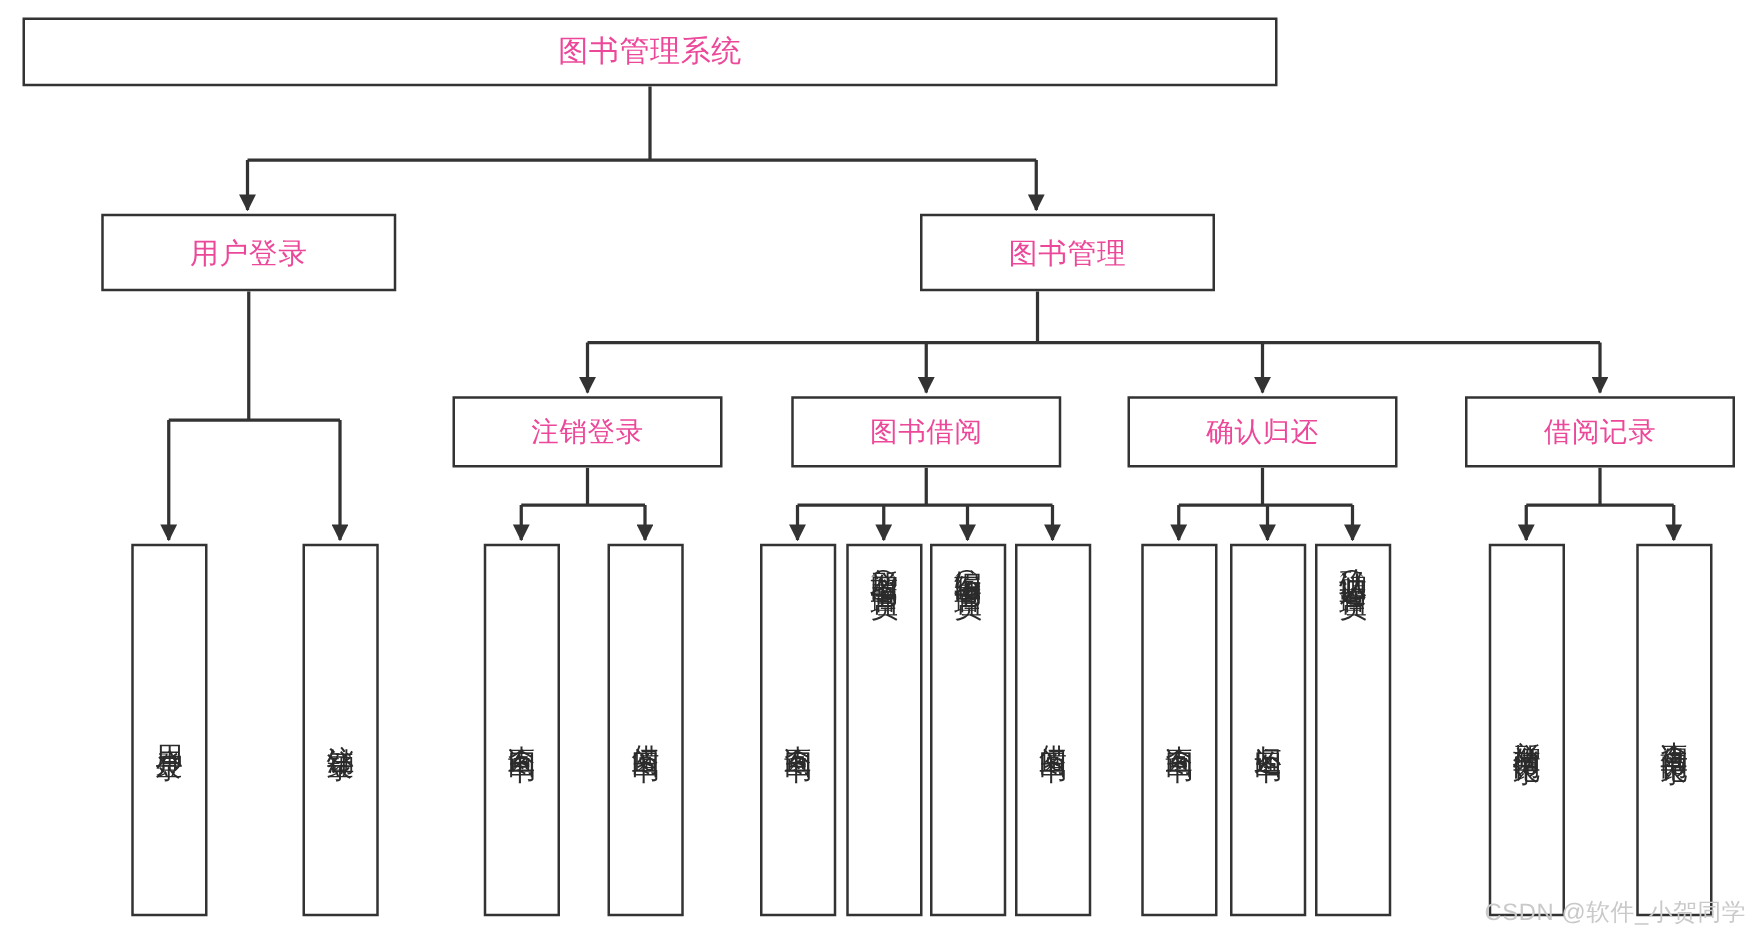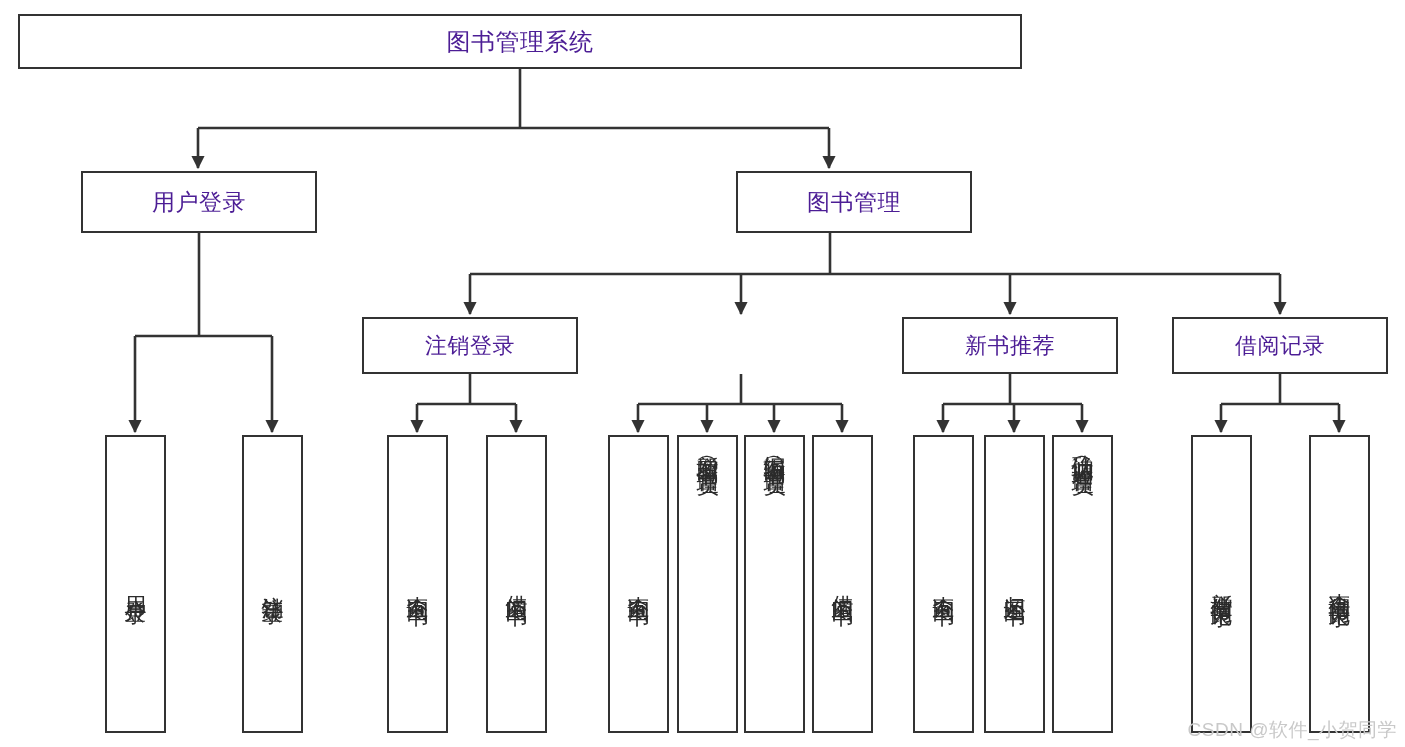--- a/index.html
+++ b/index.html
@@ -29,21 +29,21 @@
     position: absolute;
     box-sizing: border-box;
     background: #ffffff;
     border: 2px solid #333333;
     display: flex;
     align-items: center;
     justify-content: center;
     z-index: 2;
   }
   .node-label {
-    color: #4c1d95;
+    color: #ec4899;
     font-size: 23px;
     line-height: 1.15;
     letter-spacing: 0.5px;
     white-space: nowrap;
   }
   .node.root .node-label { font-size: 24px; }
   .node.level2 .node-label { font-size: 23px; }
   .node.level3 .node-label { font-size: 22px; }
 
   .leaf {
@@ -144,22 +144,25 @@
   <div class="node level2" style="left:81px; top:171px; width:236px; height:62px;">
     <span class="node-label">用户登录</span>
   </div>
   <div class="node level2" style="left:712px; top:171px; width:236px; height:62px;margin-left:24px;">
     <span class="node-label">图书管理</span>
   </div>
 
   <div class="node level3" style="left:362px; top:317px; width:216px; height:57px;">
     <span class="node-label">注销登录</span>
   </div>
+  <div class="node level3" style="left:633px; top:317px; width:216px; height:57px;">
+    <span class="node-label">图书借阅</span>
+  </div>
   <div class="node level3" style="left:902px; top:317px; width:216px; height:57px;">
-    <span class="node-label">新书推荐</span>
+    <span class="node-label">确认归还</span>
   </div>
   <div class="node level3" style="left:1172px; top:317px; width:216px; height:57px;align-items:center;">
     <span class="node-label">借阅记录</span>
   </div>
 
   <div class="leaf pad-top" style="left:105px; top:435px; width:61px; height:298px;">
     <span class="leaf-label">用户登录</span>
   </div>
   <div class="leaf pad-top" style="left:242px; top:435px; width:61px; height:298px;">
     <span class="leaf-label">注销登录</span>

